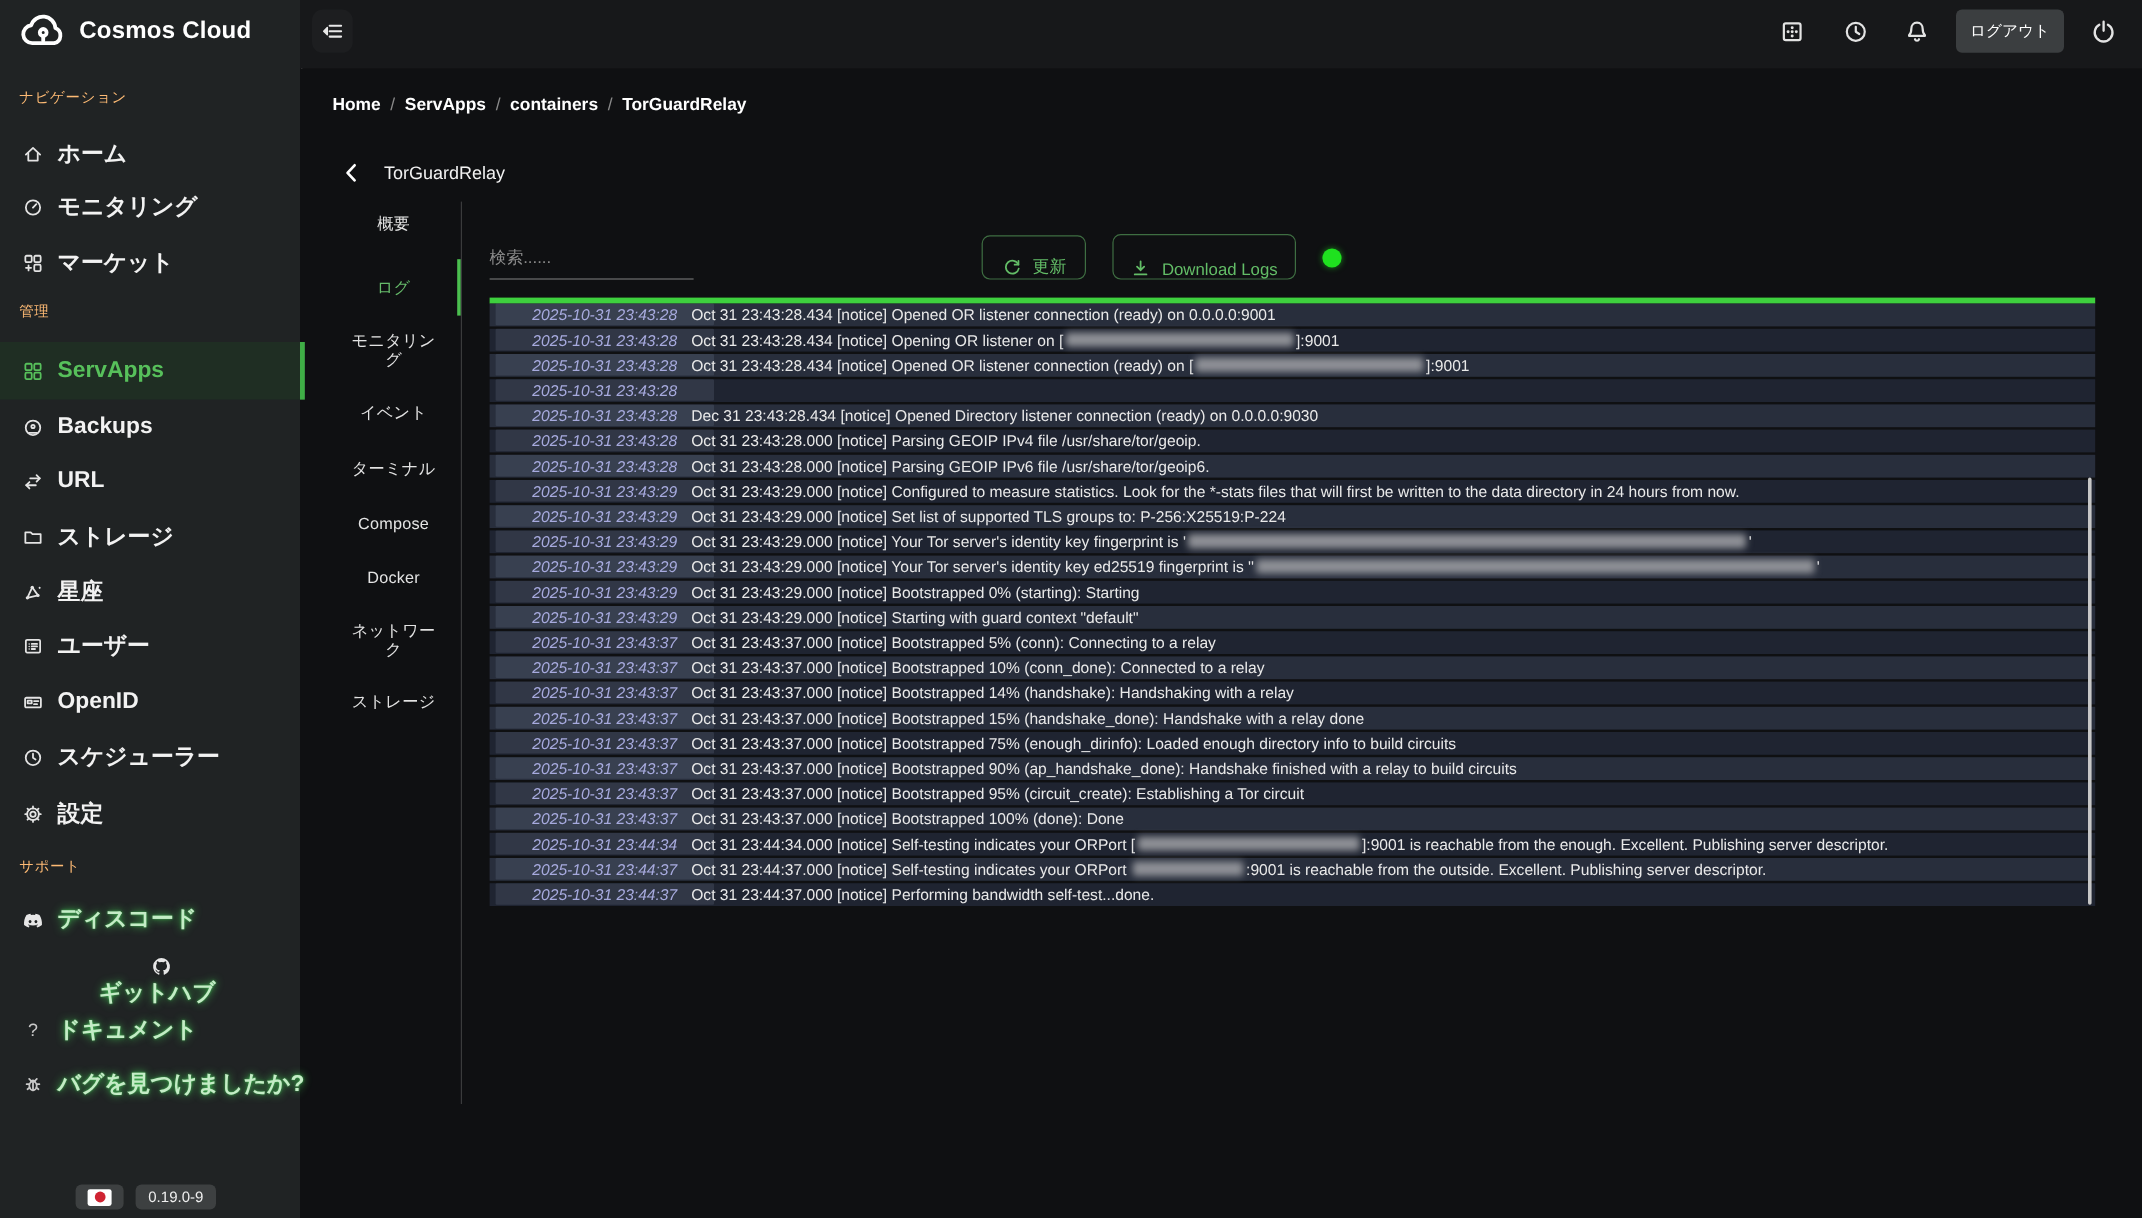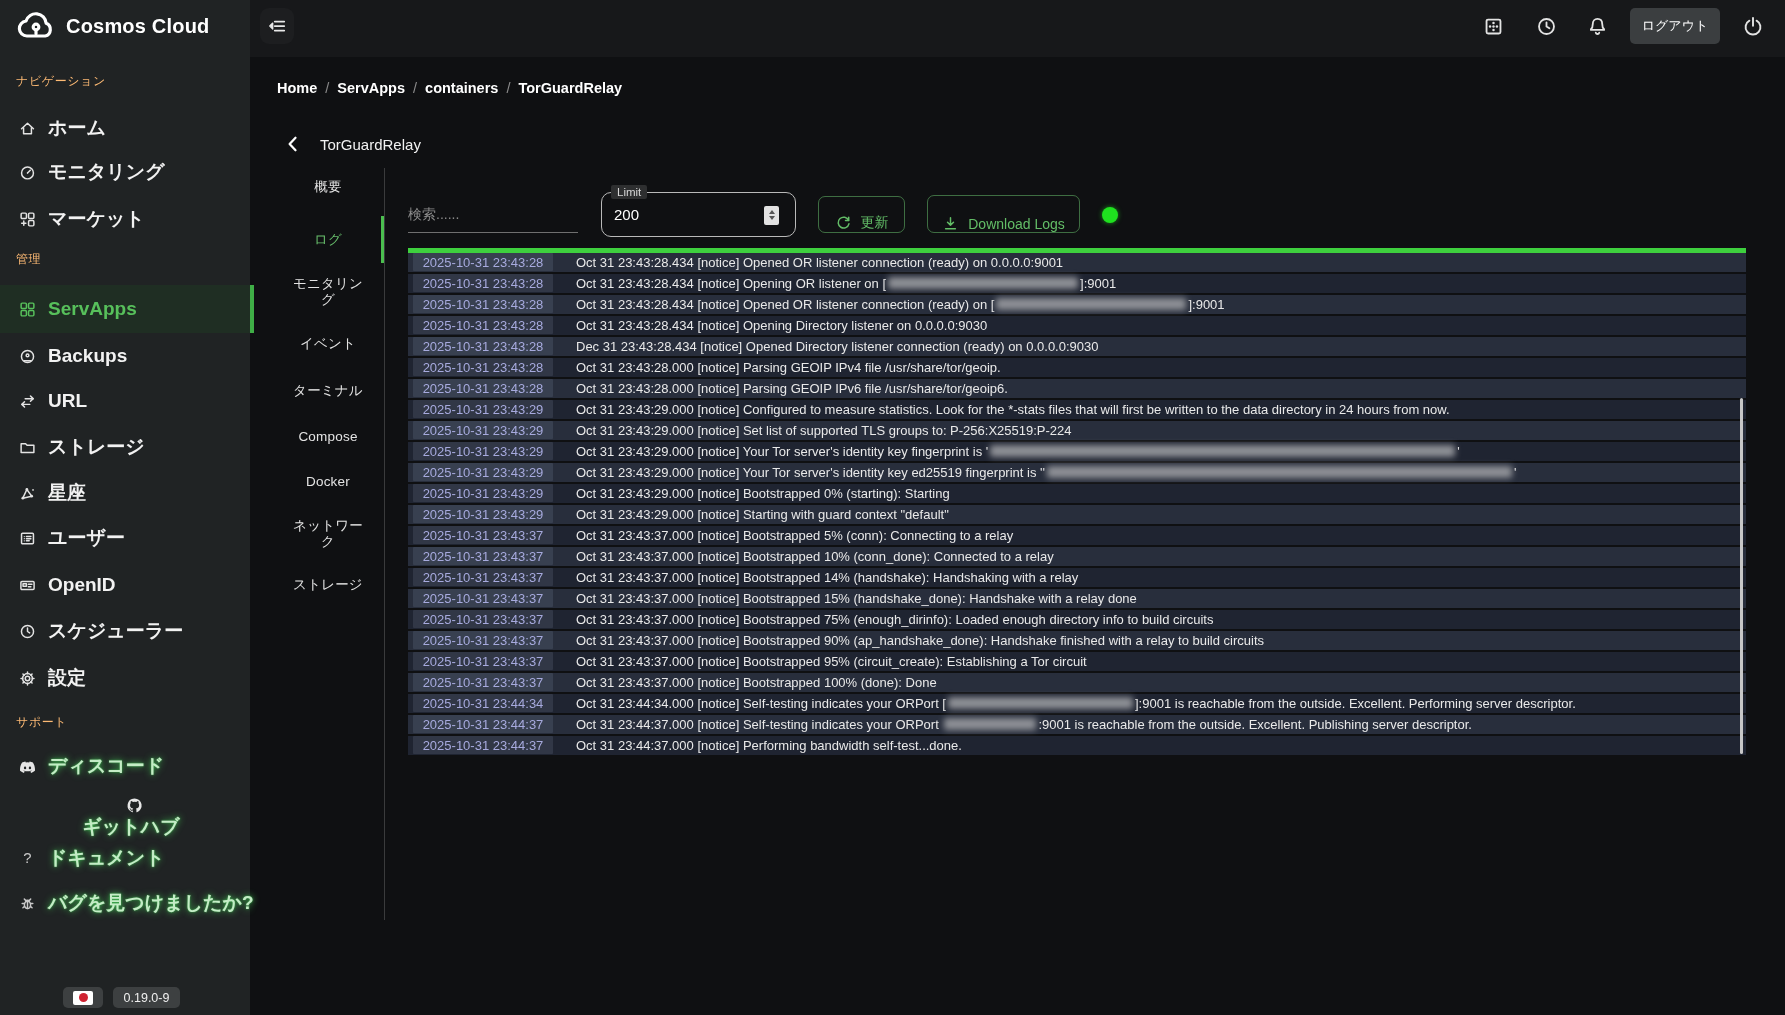--- a/index.html
+++ b/index.html
@@ -67,23 +67,23 @@
   #refresh-btn{left:818px;top:196px;width:85px;}
   #download-btn{left:927px;top:195px;width:151px;height:36px;}
   #status-dot{left:1102px;top:207px;width:16px;height:16px;border-radius:50%;background:#1fe11f;box-shadow:0 0 5px rgba(31,225,31,.6);}
 
   
   #log-panel{left:408px;top:248px;width:1338px;height:509px;}
   #log-topbar{position:absolute;left:0;top:0;width:1338px;height:4.5px;background:#3ed03e;}
   .log-row{position:absolute;left:0;width:1338px;height:19px;}
   .log-row.odd{background:#282e3c;}
   .log-row.even{background:#1f2431;}
-  .log-ts{position:absolute;left:5px;top:.5px;bottom:.5px;width:140px;background:rgba(173,186,214,.13);
+  .log-ts{position:absolute;left:5px;top:.5px;bottom:.5px;width:182px;background:rgba(173,186,214,.13);
           border-radius:1px;display:flex;align-items:center;justify-content:center;
-          font-size:13px;color:#a7aade;}
+          font-style:italic;font-size:13px;color:#a7aade;}
   .log-msg{position:absolute;left:168px;top:0;height:19px;display:flex;align-items:center;
            font-size:13px;color:#e9e9e9;white-space:pre;}
   .redact{display:inline-block;height:12px;background:#8e9096;border-radius:2px;margin:0 2px;
           filter:blur(3px);vertical-align:-2px;}
   #log-scrollthumb{position:absolute;left:1332px;top:150px;width:3px;height:356px;background:#c7c7c7;border-radius:2px;cursor:grab;}
 </style>
 </head>
 <body>
 
 <div id="app">
@@ -351,28 +351,20 @@
       <div class="abs tab" style="top: 518px;">ネットワーク</div>
       <div class="abs tab" style="top: 577px;">ストレージ</div>
     </div>
   <div id="tab-indicator" class="abs"></div>
   <div id="tab-divider" class="abs"></div>
 
   <div id="search-box" class="abs">
     <div class="ph">検索......</div>
     <div class="ul"></div>
   </div>
-  <div id="limit-field" class="abs">
-    <div id="limit-label">Limit</div>
-    <div id="limit-value">200</div>
-    <div id="limit-spinner">
-      <div class="up"></div>
-      <div class="dn"></div>
-    </div>
-  </div>
   <div id="refresh-btn" class="abs gbtn">
     <span class="ic">
         <svg viewBox="0 0 16 16" width="100%" height="100%" fill="none" stroke="currentColor" stroke-width="1.4" stroke-linecap="round" stroke-linejoin="round">
           <path d="M12.8 5.1A5.1 5.1 0 1 0 13.1 8.3"></path>
           <path d="M12.9 2.2v3h-3"></path>
         </svg>
       </span>
     <span>更新</span>
   </div>
   <div id="download-btn" class="abs gbtn">
@@ -395,21 +387,20 @@
         <div class="log-row even" style="top: 25.5px;">
           <div class="log-ts">2025-10-31 23:43:28</div>
           <div class="log-msg"><span>Oct 31 23:43:28.434 [notice] Opening OR listener on [</span><span class="redact" style="width: 190px;"></span><span>]:9001</span></div>
         </div>
         <div class="log-row odd" style="top: 46.5px;">
           <div class="log-ts">2025-10-31 23:43:28</div>
           <div class="log-msg"><span>Oct 31 23:43:28.434 [notice] Opened OR listener connection (ready) on [</span><span class="redact" style="width: 190px;"></span><span>]:9001</span></div>
         </div>
         <div class="log-row even" style="top: 67.5px;">
           <div class="log-ts">2025-10-31 23:43:28</div>
-          <div class="log-msg"><span>Oct 31 23:43:28.434 [notice] Opening Directory listener on 0.0.0.0:9030</span></div>
         </div>
         <div class="log-row odd" style="top: 88.5px;">
           <div class="log-ts">2025-10-31 23:43:28</div>
           <div class="log-msg"><span>Dec 31 23:43:28.434 [notice] Opened Directory listener connection (ready) on 0.0.0.0:9030</span></div>
         </div>
         <div class="log-row even" style="top: 109.5px;">
           <div class="log-ts">2025-10-31 23:43:28</div>
           <div class="log-msg"><span>Oct 31 23:43:28.000 [notice] Parsing GEOIP IPv4 file /usr/share/tor/geoip.</span></div>
         </div>
         <div class="log-row odd" style="top: 130.5px;">
@@ -467,21 +458,21 @@
         <div class="log-row even" style="top: 403.5px;">
           <div class="log-ts">2025-10-31 23:43:37</div>
           <div class="log-msg"><span>Oct 31 23:43:37.000 [notice] Bootstrapped 95% (circuit_create): Establishing a Tor circuit</span></div>
         </div>
         <div class="log-row odd" style="top: 424.5px;">
           <div class="log-ts">2025-10-31 23:43:37</div>
           <div class="log-msg"><span>Oct 31 23:43:37.000 [notice] Bootstrapped 100% (done): Done</span></div>
         </div>
         <div class="log-row even" style="top: 445.5px;">
           <div class="log-ts">2025-10-31 23:44:34</div>
-          <div class="log-msg"><span>Oct 31 23:44:34.000 [notice] Self-testing indicates your ORPort [</span><span class="redact" style="width: 185px;"></span><span>]:9001 is reachable from the outside. Excellent. Performing server descriptor.</span></div>
+          <div class="log-msg"><span>Oct 31 23:44:34.000 [notice] Self-testing indicates your ORPort [</span><span class="redact" style="width: 185px;"></span><span>]:9001 is reachable from the enough. Excellent. Publishing server descriptor.</span></div>
         </div>
         <div class="log-row odd" style="top: 466.5px;">
           <div class="log-ts">2025-10-31 23:44:37</div>
           <div class="log-msg"><span>Oct 31 23:44:37.000 [notice] Self-testing indicates your ORPort </span><span class="redact" style="width: 92px;"></span><span>:9001 is reachable from the outside. Excellent. Publishing server descriptor.</span></div>
         </div>
         <div class="log-row even" style="top: 487.5px;">
           <div class="log-ts">2025-10-31 23:44:37</div>
           <div class="log-msg"><span>Oct 31 23:44:37.000 [notice] Performing bandwidth self-test...done.</span></div>
         </div>
       </div>

